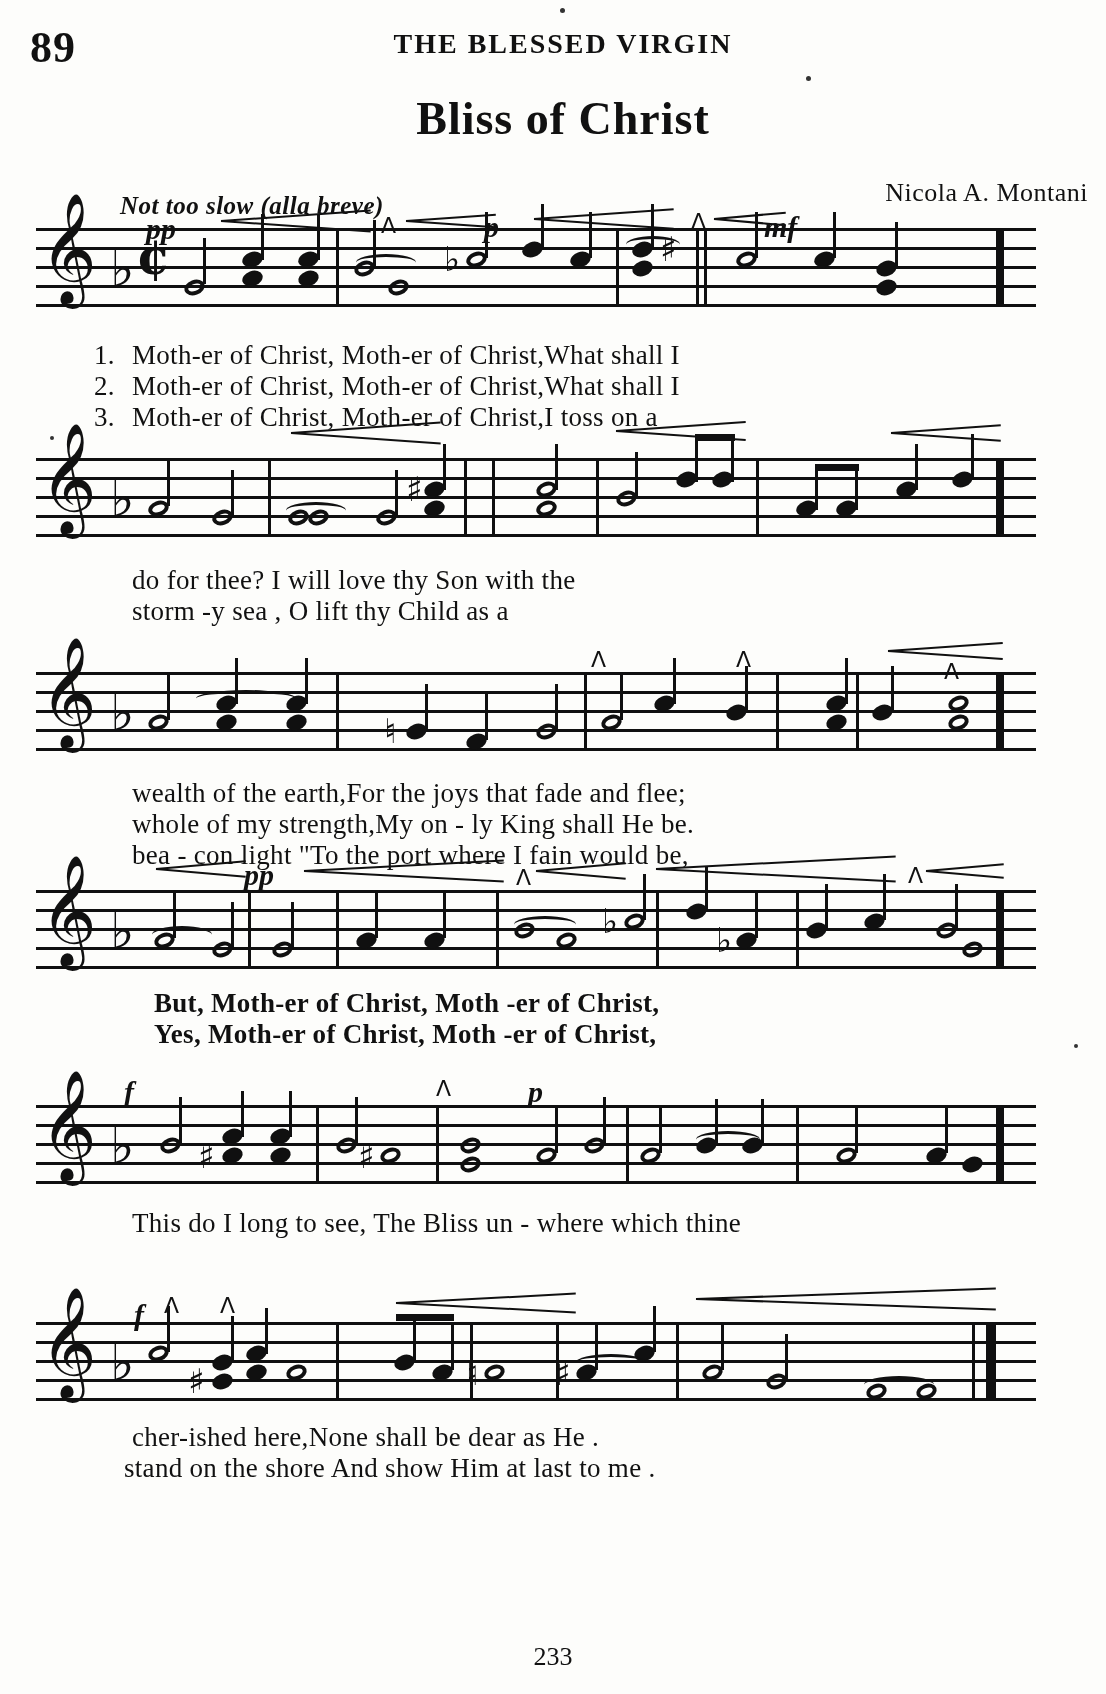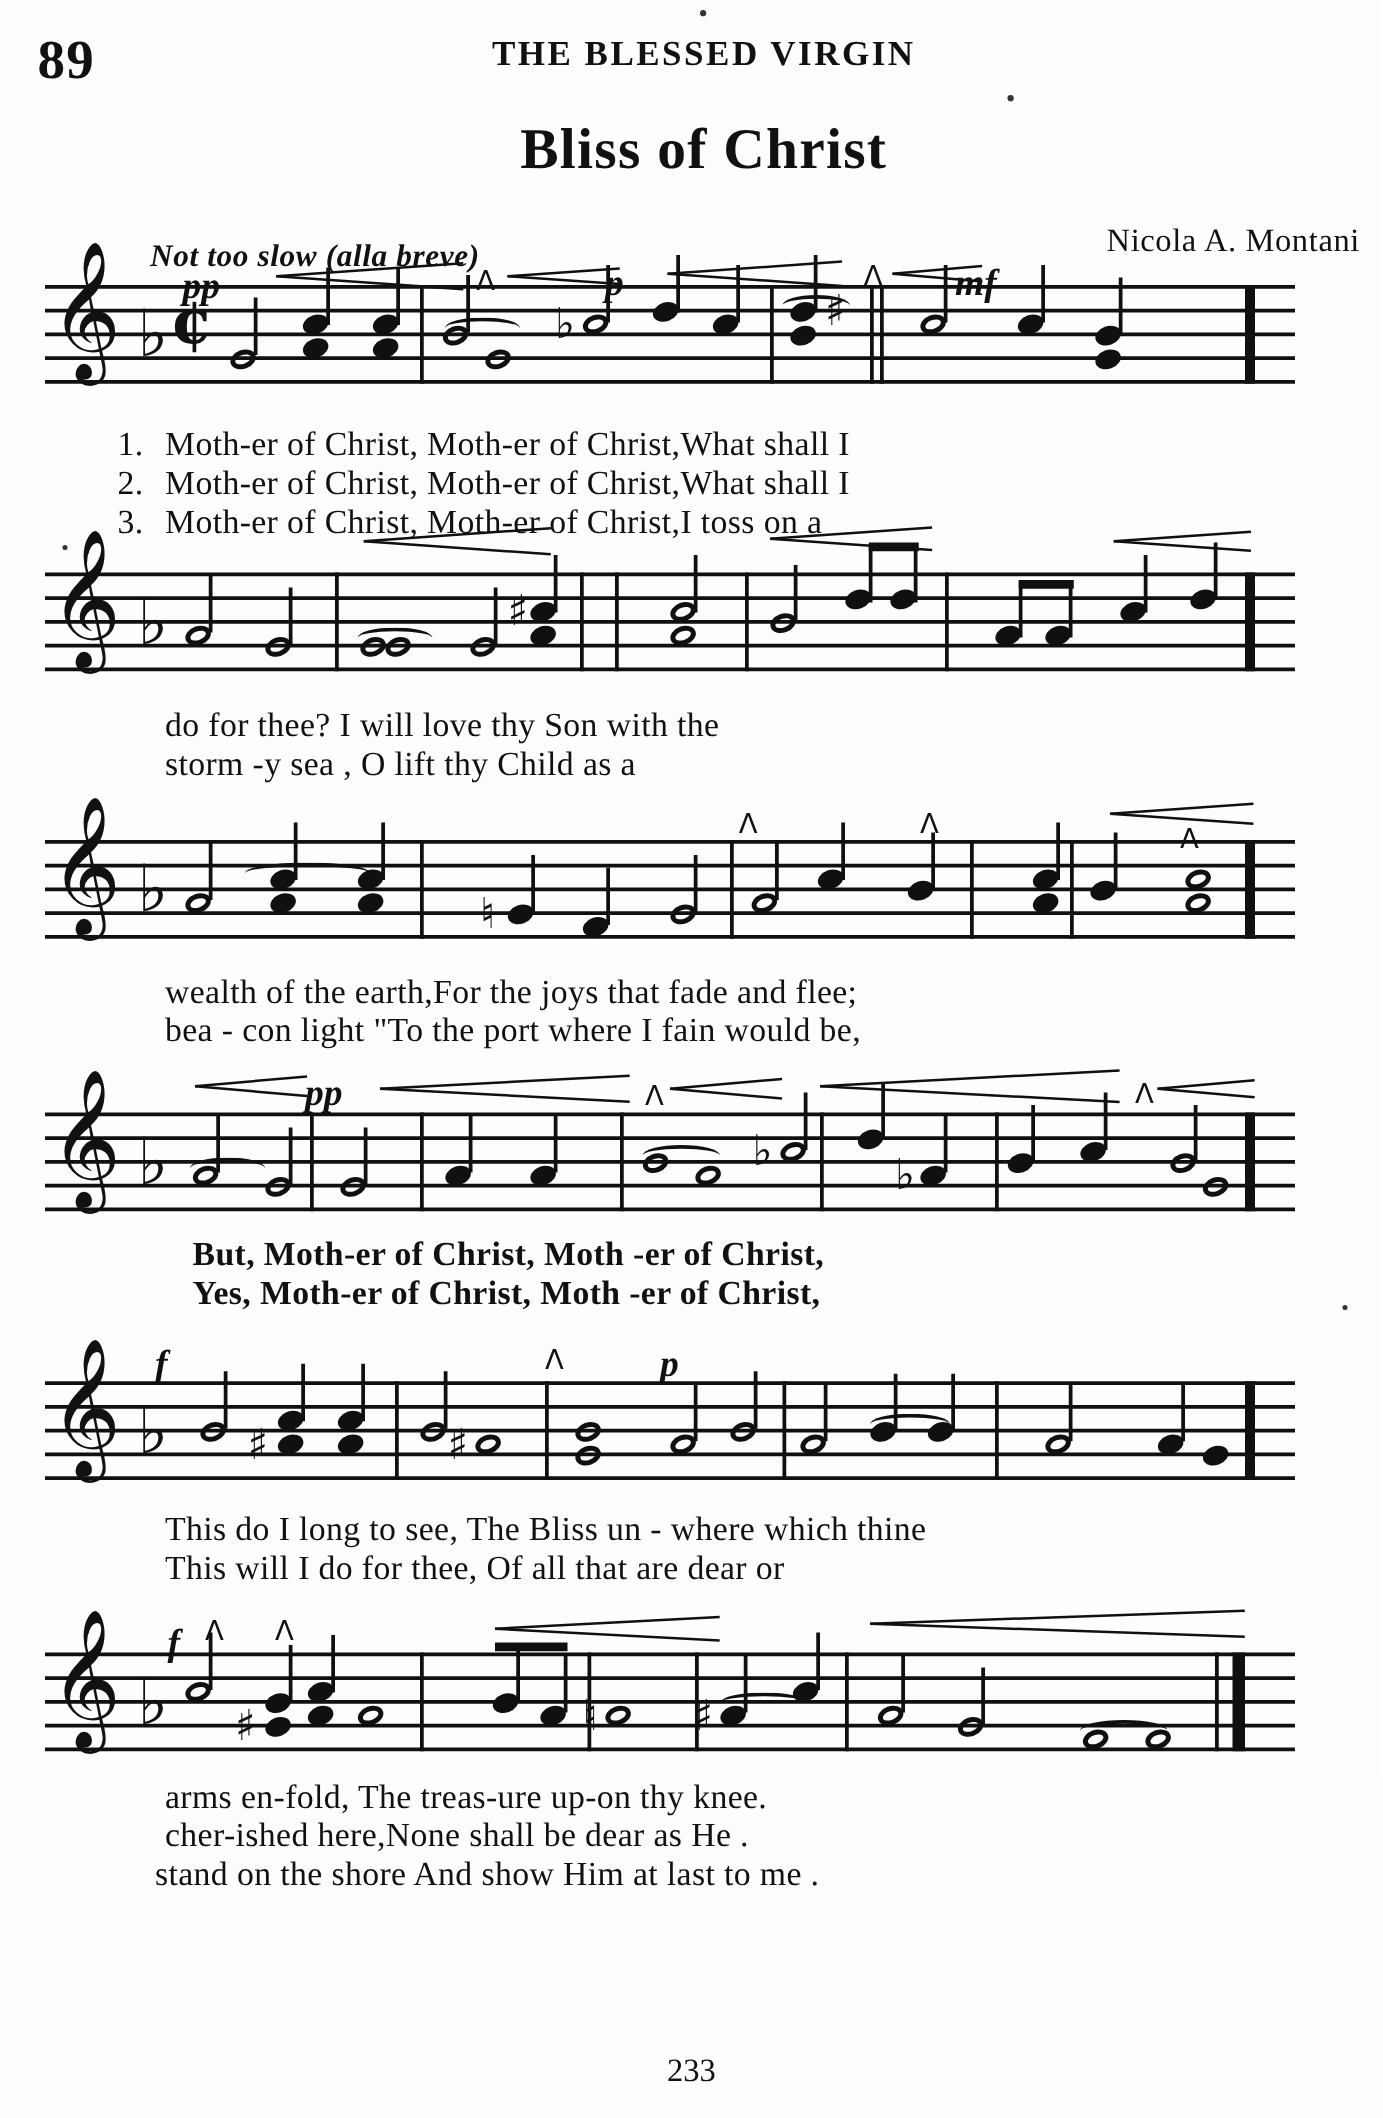--- a/index.html
+++ b/index.html
@@ -466,20 +466,23 @@
       <div class="nh hollow" style="left:912px; top:43px;"></div>
       <div class="barline thick" style="left:960px;"></div>
     </div>
   </div>
 
   <div class="lyric-block" style="top:778px;">
     <div class="lyric-line">
         <span class="txt">wealth   of  the   earth,For  the  joys  that fade and        flee;</span>
       </div>
     <div class="lyric-line">
+        <span class="txt">whole  of  my strength,My       on - ly  King shall He   be.</span>
+      </div>
+    <div class="lyric-line">
         <span class="txt">bea - con       light  "To the  port where I  fain would  be,</span>
       </div>
   </div>
 
   <div class="system" style="top:890px;">
     <div class="dyn" style="left:208px; top:-32px;">pp</div>
     <div class="hairpin" style="left:120px; top:-22px; width:90px;">
       <span style="transform:rotate(5deg);"></span>
         <span style="transform:rotate(-5deg);"></span>
     </div>
@@ -616,23 +619,20 @@
       <div class="nh" style="left:890px; top:43px;"></div>
       <div class="stem" style="left:909px; top:2px;"></div>
       <div class="nh" style="left:926px; top:52px;"></div>
       <div class="barline thick" style="left:960px;"></div>
     </div>
   </div>
 
   <div class="lyric-block" style="top:1208px;">
     <div class="lyric-line">
         <span class="txt">This   do   I  long  to   see,  The Bliss un - where which thine</span>
-      </div>
-    <div class="lyric-line">
-        <span class="txt">This  will  I    do   for  thee, Of  all  that are dear  or</span>
       </div>
   </div>
 
   <div class="system" style="top:1322px;">
     <div class="dyn" style="left:98px; top:-24px;">f</div>
     <div class="caret" style="left:128px; top:-26px;">Λ</div>
     <div class="caret" style="left:184px; top:-26px;">Λ</div>
     <div class="hairpin" style="left:360px; top:-20px; width:180px;">
       <span style="transform:rotate(3deg);"></span>
         <span style="transform:rotate(-3deg);"></span>
@@ -691,23 +691,20 @@
       <div class="tie" style="left:828px; top:54px; width:70px;"></div>
       <div class="final-bar" style="left:936px; width:28px;">
         <i style="left:0; width:3px;"></i>
         <i style="left:14px; width:10px;"></i>
       </div>
     </div>
   </div>
 
   <div class="lyric-block" style="top:1422px;">
     <div class="lyric-line">
-        <span class="txt">arms en-fold, The  treas-ure  up-on   thy    knee.</span>
-      </div>
-    <div class="lyric-line">
         <span class="txt">cher-ished here,None  shall  be       dear    as     He .</span>
       </div>
     <div class="lyric-line">
         <span class="txt" style="left:88px;">stand on the shore And show Him at last    to    me .</span>
       </div>
   </div>
 
   <div class="page-number">233</div>
 
   <div class="speck" style="left:560px; top:8px; width:5px; height:5px;"></div>

